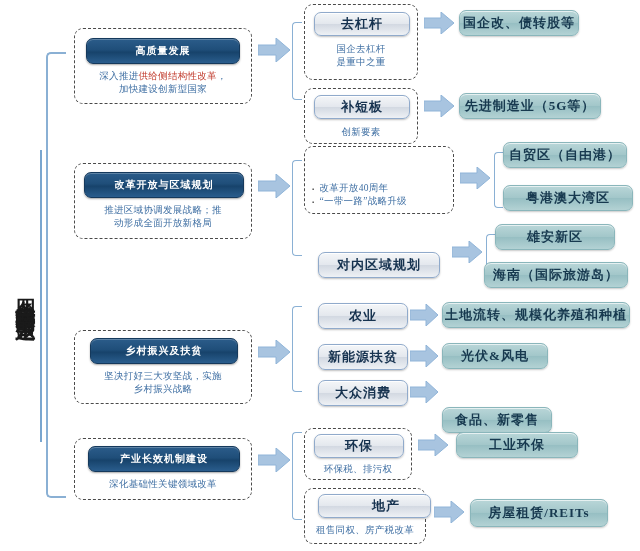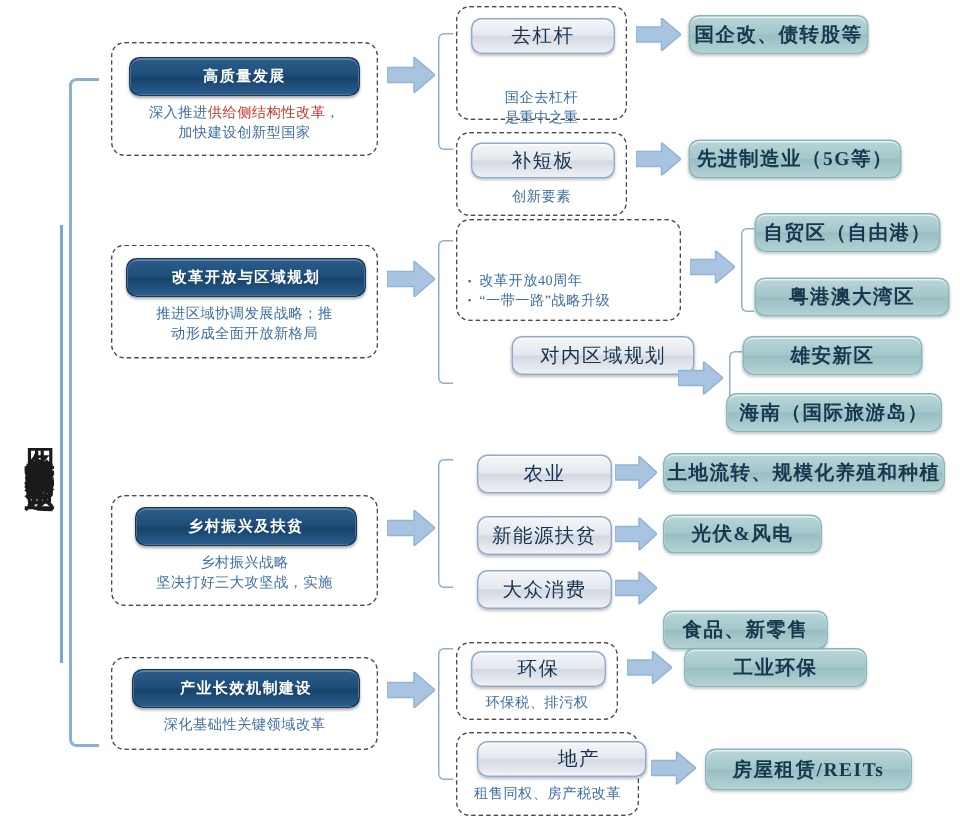--- a/index.html
+++ b/index.html
@@ -60,21 +60,21 @@
     font-family:"Liberation Serif","DejaVu Serif",serif;
   }
 
   
   .grey{
     position:absolute;
     background:linear-gradient(to bottom,#f4f6f8 0%,#e4e8ee 48%,#d3d9e2 52%,#eef1f5 100%);
     border:1px solid #90aacb;
     border-radius:7px;
     color:#16324f;
-    font-size:13px;font-weight:400;
+    font-size:13px;font-weight:700;
     letter-spacing:1px;
     display:flex;align-items:center;justify-content:center;
     box-shadow:0 1px 2px rgba(0,0,0,.25), inset 0 1px 0 rgba(255,255,255,.9);
     white-space:nowrap;
     font-family:"Liberation Serif","DejaVu Serif",serif;
     text-align:right;
   }
 
   
   .teal{
@@ -140,21 +140,21 @@
 
   <div class="arrow" style="left:258px;top:38px;">
     <svg width="32" height="24" viewBox="0 0 32 24">
         <path d="M0 7 H18 V0 L32 12 L18 24 V17 H0 Z" fill="#A8C4E0" stroke="#90b4d8" stroke-width="1"></path>
       </svg>
   </div>
   <div class="sbracket" style="left:292px;top:22px;width:10px;height:78px;"></div>
 
   <div class="dash" style="left:304px;top:4px;width:114px;height:76px;"></div>
   <div class="grey" style="left:314px;top:12px;width:94px;height:22px;">去杠杆</div>
-  <div class="cap" style="left:304px;top:60px;width:114px;">
+  <div class="cap" style="left:304px;top:43px;width:114px;">
     <span class="cap-line">国企去杠杆</span>
     <span class="cap-line">是重中之重</span>
   </div>
   <div class="arrow" style="left:424px;top:12px;">
     <svg width="30" height="22" viewBox="0 0 30 22">
         <path d="M0 6 H17 V0 L30 11 L17 22 V16 H0 Z" fill="#A8C4E0" stroke="#90b4d8" stroke-width="1"></path>
       </svg>
   </div>
   <div class="teal" style="left:459px;top:10px;width:118px;height:24px;">国企改、债转股等</div>
 
@@ -191,35 +191,35 @@
   </div>
   <div class="arrow" style="left:460px;top:167px;">
     <svg width="30" height="22" viewBox="0 0 30 22">
         <path d="M0 6 H17 V0 L30 11 L17 22 V16 H0 Z" fill="#A8C4E0" stroke="#90b4d8" stroke-width="1"></path>
       </svg>
   </div>
   <div class="sbracket" style="left:494px;top:152px;width:9px;height:56px;"></div>
   <div class="teal" style="left:503px;top:142px;width:122px;height:24px;">自贸区（自由港）</div>
   <div class="teal" style="left:503px;top:185px;width:128px;height:24px;">粤港澳大湾区</div>
 
-  <div class="grey" style="left:318px;top:224px;width:120px;height:24px;margin-left:23px;">对内区域规划</div>
+  <div class="grey" style="left:318px;top:252px;width:120px;height:24px;">对内区域规划</div>
   <div class="arrow" style="left:452px;top:241px;">
     <svg width="30" height="22" viewBox="0 0 30 22">
         <path d="M0 6 H17 V0 L30 11 L17 22 V16 H0 Z" fill="#A8C4E0" stroke="#90b4d8" stroke-width="1"></path>
       </svg>
   </div>
   <div class="sbracket" style="left:486px;top:234px;width:9px;height:44px;"></div>
   <div class="teal" style="left:495px;top:224px;width:118px;height:24px;">雄安新区</div>
   <div class="teal" style="left:484px;top:262px;width:142px;height:24px;">海南（国际旅游岛）</div>
 
   <div class="dash" style="left:74px;top:330px;width:178px;height:74px;"></div>
   <div class="navy" style="left:90px;top:338px;width:146px;height:24px;">乡村振兴及扶贫</div>
   <div class="cap" style="left:74px;top:370px;width:178px;">
+    <span class="cap-line">坚决打好三大攻坚战，实施</span>
     <span class="cap-line">乡村振兴战略</span>
-    <span class="cap-line">坚决打好三大攻坚战，实施</span>
   </div>
 
   <div class="arrow" style="left:258px;top:340px;">
     <svg width="32" height="24" viewBox="0 0 32 24">
         <path d="M0 7 H18 V0 L32 12 L18 24 V17 H0 Z" fill="#A8C4E0" stroke="#90b4d8" stroke-width="1"></path>
       </svg>
   </div>
   <div class="sbracket" style="left:292px;top:306px;width:10px;height:86px;"></div>
 
   <div class="grey" style="left:318px;top:303px;width:88px;height:24px;">农业</div>

